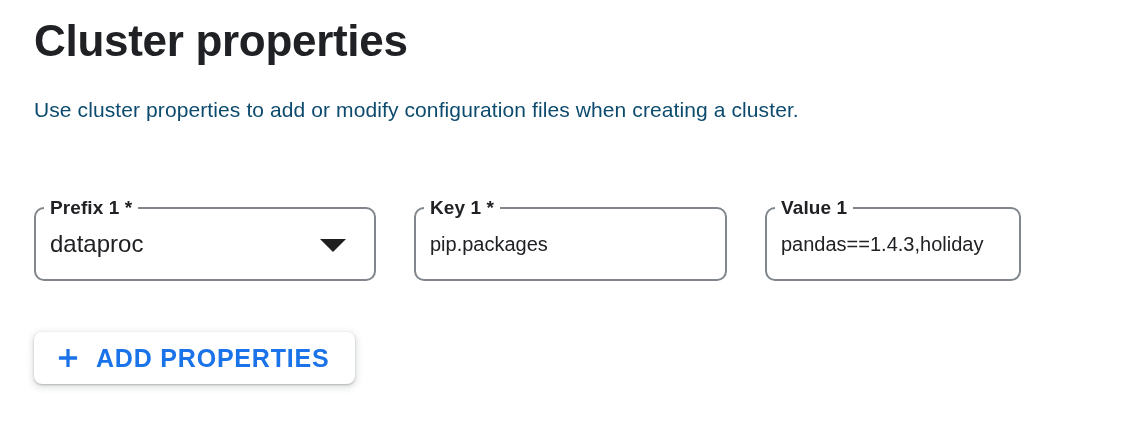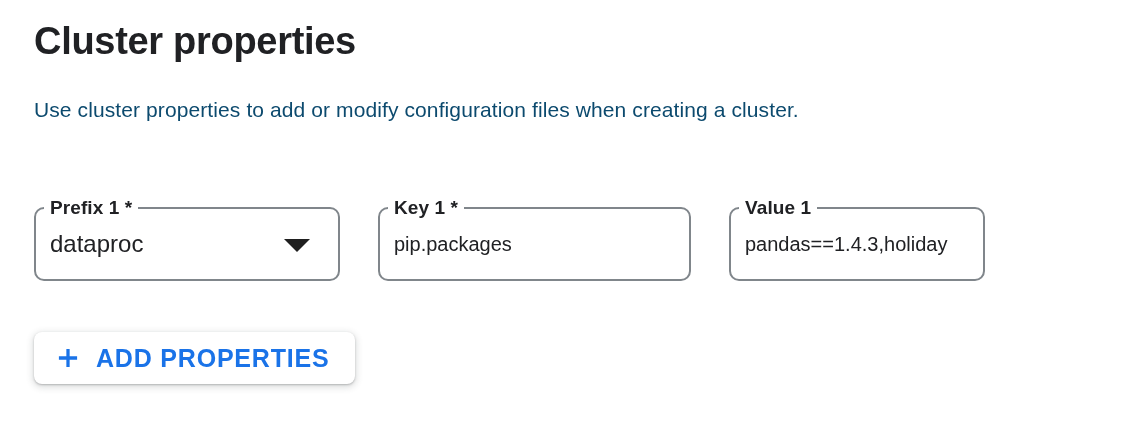--- a/index.html
+++ b/index.html
@@ -12,21 +12,21 @@
     overflow: hidden;
     font-family: "Liberation Sans", "DejaVu Sans", sans-serif;
     color: #202124;
   }
   .container {
     padding-left: 34px;
     padding-right: 34px;
   }
   h1.page-title {
     margin: 16px 0 0 0;
-    font-size: 38px;
+    font-size: 44px;
     line-height: 50px;
     font-weight: 700;
     letter-spacing: -0.3px;
     color: #202124;
   }
   p.page-description {
     margin: 30px 0 0 0;
     font-size: 21px;
     line-height: 28px;
     font-weight: 400;
@@ -40,21 +40,21 @@
   }
   .field {
     position: relative;
     height: 74px;
     border: 2px solid #80868b;
     border-radius: 10px;
     background: #ffffff;
     display: flex;
     align-items: center;
   }
-  .field.prefix { width: 306px; align-items: center; }
+  .field.prefix { width: 342px; align-items: center; }
   .field.key    { width: 313px; }
   .field.value  { width: 256px; }
   .field-label {
     position: absolute;
     top: -13px;
     left: 8px;
     background: #ffffff;
     padding: 0 6px;
     font-size: 19px;
     line-height: 24px;

